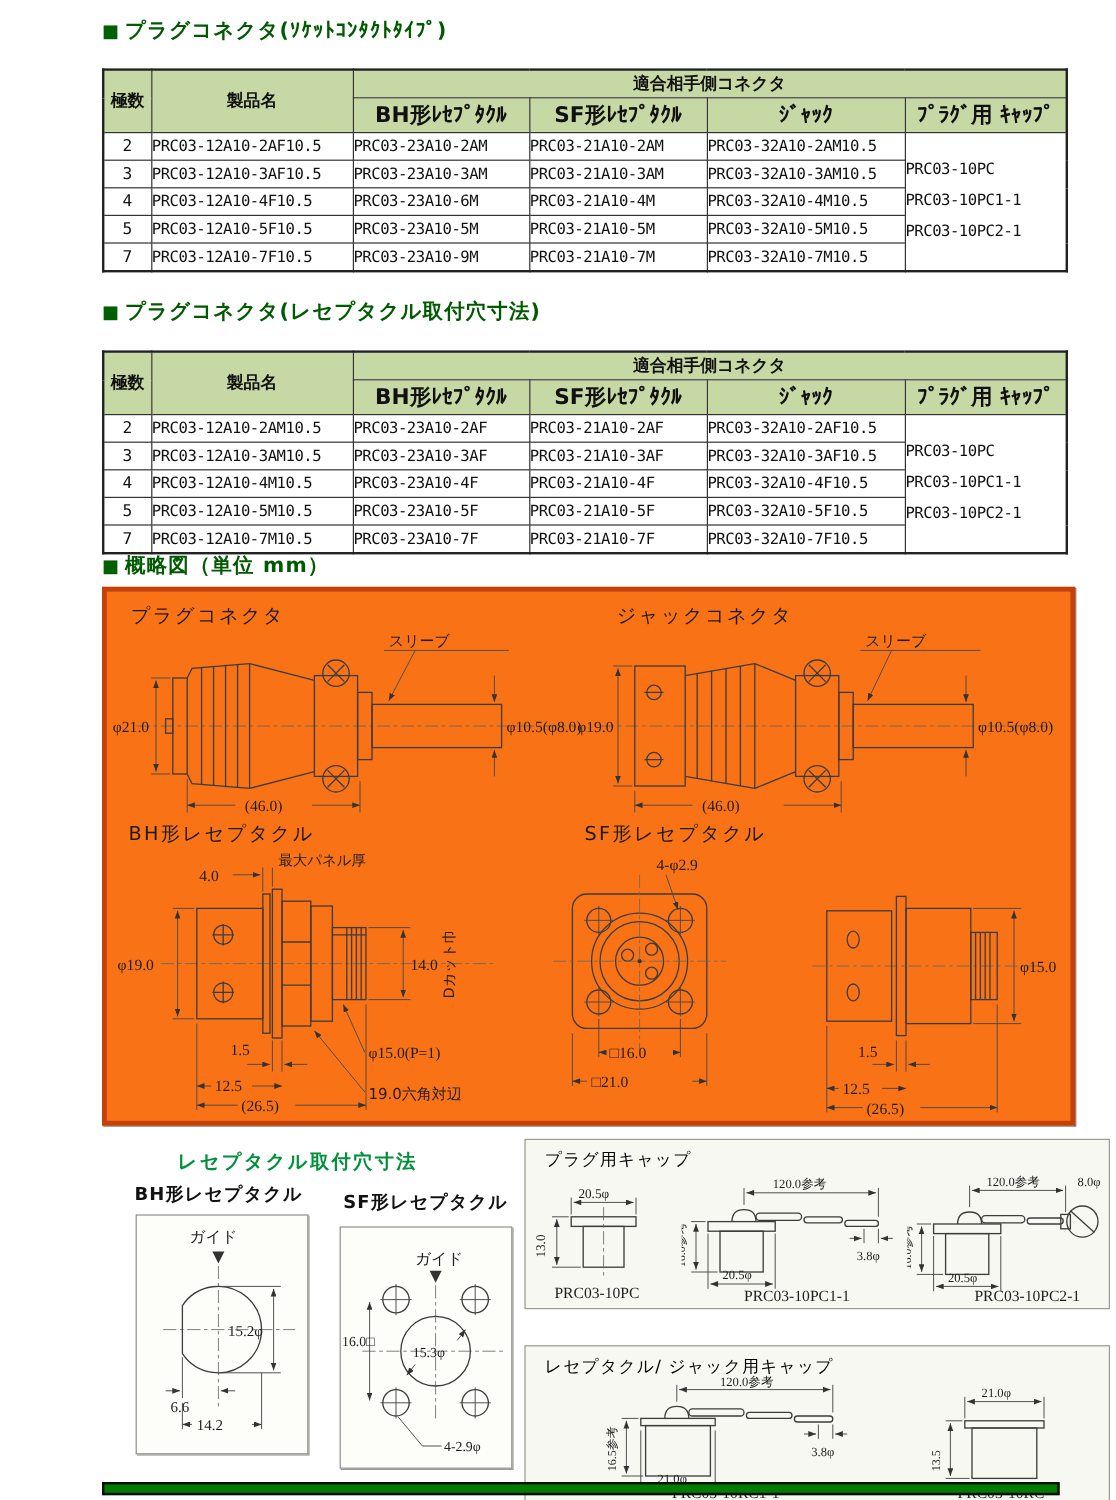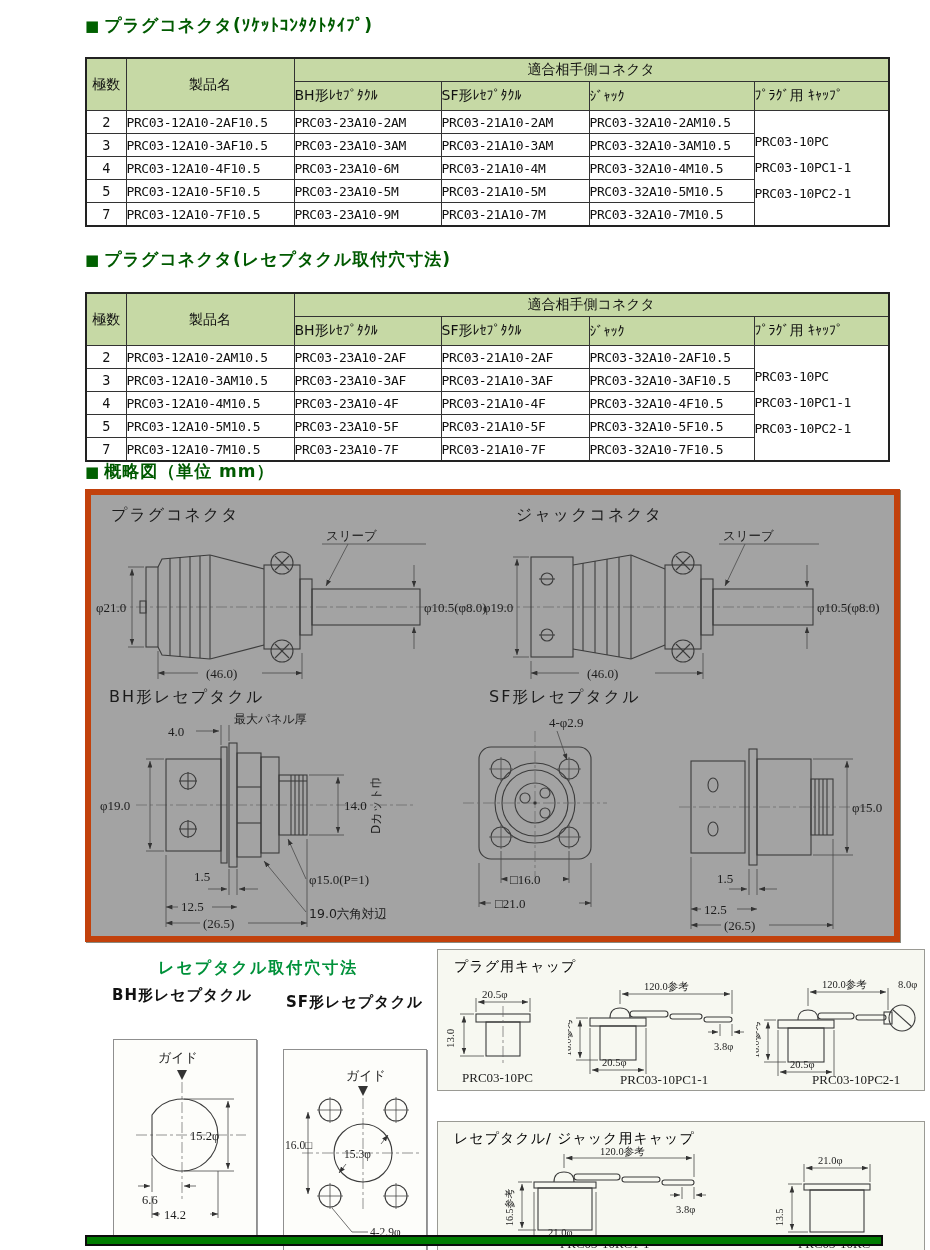--- a/index.html
+++ b/index.html
@@ -15,37 +15,37 @@
   }
   .sec-title .bullet{font-size:15px;color:#006000;}
   
   table.dtab{
     border-collapse:collapse;table-layout:fixed;width:803px;
     border:2px solid #222;background:#fff;
   }
   table.dtab th,table.dtab td{
     border:1px solid #333;padding:0 0 0 0;overflow:hidden;white-space:nowrap;
   }
-  table.dtab th{background:#c6d9a5;font-weight:normal;}
+  table.dtab th{background:#c6d9a5;font-weight:bold;}
   th.hm{font-size:14px;height:22px;text-align:center;}
   th.hpk{font-size:14px;text-align:center;line-height:1.15;}
-  th.hs{font-size:14px;font-weight:bold;height:28px;text-align:left;}
+  th.hs{font-size:18px;font-weight:bold;height:28px;text-align:center;}
   td.c{text-align:center;font-family:"DejaVu Sans Mono","Liberation Mono",monospace;font-size:13.5px;height:22px;}
   td.l{font-family:"DejaVu Sans Mono","Liberation Mono",monospace;font-size:13px;letter-spacing:-0.4px;padding-left:7px;height:22px;}
   td.capcell{vertical-align:middle;padding-left:7px;background:#fff;}
   td.capcell div{
     font-family:"DejaVu Sans Mono","Liberation Mono",monospace;font-size:13px;
     line-height:26px;letter-spacing:-0.4px;
   }
   
   .outline-box{
-    background:#a3a3a3;border:6px solid #c2410c;box-shadow:1px 1px 0 #8a8a80;
+    background:#f97316;border:4px solid #c2410c;box-shadow:1px 1px 0 #8a8a80;
   }
   .diag-label{font-size:16px;color:#1a1a1a;font-weight:500;letter-spacing:2px;}
-  .hole-box{background:#fdfdfa;border:1px solid #8f8f8f;box-shadow:1px 1px 0 #9a9a9a;margin-top:27px;}
+  .hole-box{background:#fdfdfa;border:1px solid #8f8f8f;box-shadow:1px 1px 0 #9a9a9a;}
   .cap-box{background:#f7f8f1;border:1px solid #9a9a94;}
   .cap-box .cap-title{position:absolute;left:16px;top:8px;font-size:14px;color:#000000;letter-spacing:1px;}
   .mount-title{color:#00913a;font-weight:bold;font-size:16px;letter-spacing:2px;}
   .hole-label{font-size:15px;font-weight:600;letter-spacing:1px;color:#111;}
   .green-bar{background:#007c00;border:2px solid #0b0b0b;}
   
   svg .st  {stroke:#3c3c3c;fill:none;stroke-width:1.1;}
   svg .dim {stroke:#4a4a4a;fill:none;stroke-width:0.8;}
   svg .cl  {stroke:#666;fill:none;stroke-width:0.7;stroke-dasharray:11 3 3 3;}
   svg text {fill:#1d1d1d;font-family:"Liberation Serif","DejaVu Serif",serif;}
@@ -409,21 +409,21 @@
     <line class="dim" x1="238" y1="198" x2="248" y2="198" marker-start="url(#aL)"></line>
     <line class="dim" x1="284" y1="198" x2="304" y2="198" marker-end="url(#aR)"></line>
     <text x="251" y="203" font-size="13">12.5</text>
     <line class="dim" x1="380" y1="128" x2="380" y2="218"></line>
     <line class="dim" x1="238" y1="214" x2="268" y2="214" marker-start="url(#aL)"></line>
     <line class="dim" x1="316" y1="214" x2="380" y2="214" marker-end="url(#aR)"></line>
     <text x="271" y="219" font-size="13">(26.5)</text>
   </svg>
 </div>
 
-<div class="abs mount-title" style="left:158px;top:958px;">レセプタクル取付穴寸法</div>
+<div class="abs mount-title" style="left:148px;top:958px;">レセプタクル取付穴寸法</div>
 <div class="abs hole-label" style="left:112px;top:986px;">BH形レセプタクル</div>
 <div class="abs hole-label" style="left:286px;top:993px;">SF形レセプタクル</div>
 
 <div class="abs hole-box" style="left:113px;top:1012px;width:142px;height:198px;">
   <svg width="140" height="196" viewBox="0 0 140 196">
     <text class="jp" x="44" y="22" font-size="13">ガイド</text>
     <polygon class="fil" points="63,30 73,30 68,40"></polygon>
     <line class="cl" x1="68" y1="42" x2="68" y2="162"></line>
     <line class="cl" x1="22" y1="95" x2="132" y2="95"></line>
     <path class="st" d="M38,75 A36 36 0 1 1 38,115 Z"></path>

